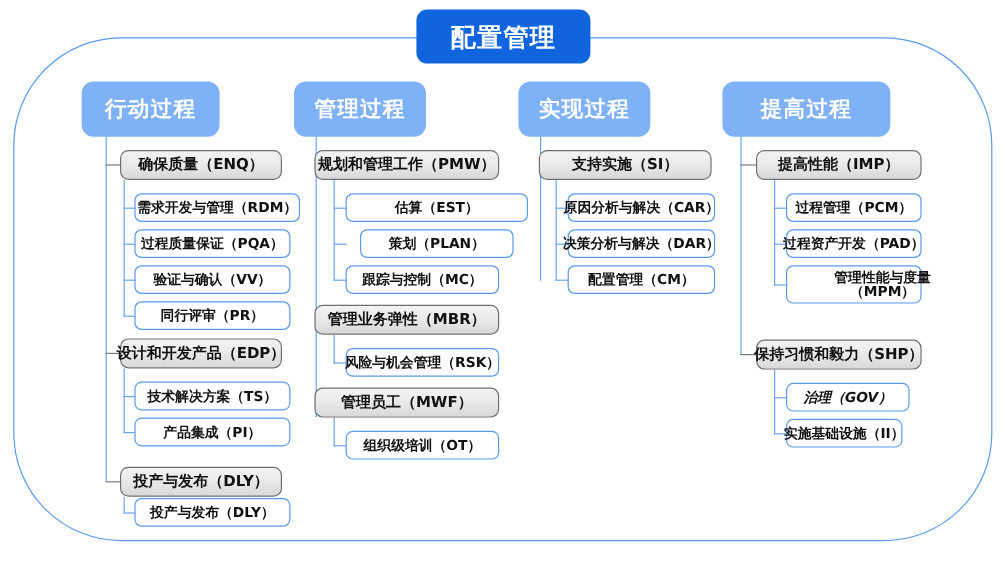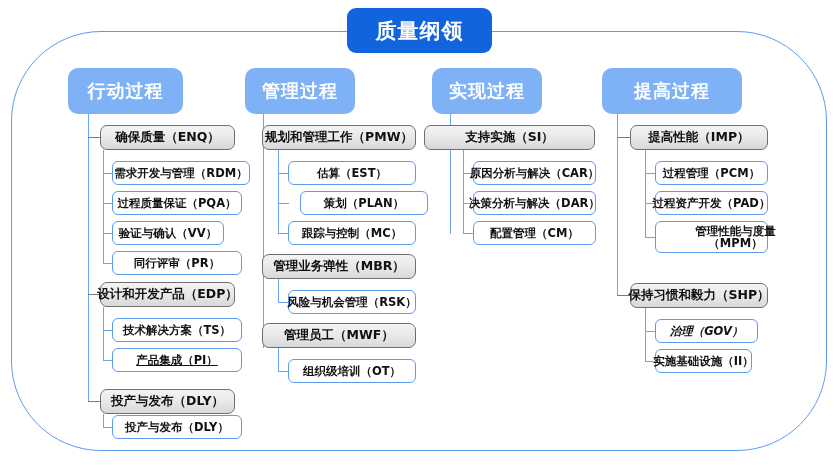--- a/index.html
+++ b/index.html
@@ -59,60 +59,60 @@
   .hline{position:absolute;height:0;border-top:1.3px solid #6aa5ef;z-index:2;}
   .hline.dark{border-top-color:#7a7a7a;}
 </style>
 </head>
 <body>
 
 <div id="stage">
 
   <div class="outer-frame"></div>
 
-  <div class="root-title">质量纲领</div>
+  <div class="root-title">配置管理</div>
 
   <div class="cat" style="left:68px;top:68px;width:115px;">行动过程</div>
   <div class="vline" style="left:88px;top:114px;height:287px;"></div>
 
   <div class="hline dark" style="left:88px;top:137px;width:13px;"></div>
   <div class="grp" style="left:100px;top:125px;width:135px;">确保质量（ENQ）</div>
   <div class="vline" style="left:103px;top:150px;height:114px;"></div>
 
   <div class="hline" style="left:103px;top:173px;width:10px;"></div>
   <div class="leaf" style="left:112px;top:161px;width:138px;">需求开发与管理（RDM）</div>
   <div class="hline" style="left:103px;top:203px;width:10px;"></div>
   <div class="leaf" style="left:112px;top:191px;width:130px;">过程质量保证（PQA）</div>
   <div class="hline" style="left:103px;top:233px;width:10px;"></div>
-  <div class="leaf" style="left:112px;top:221px;width:112px;">验证与确认（VV）</div>
+  <div class="leaf" style="left:112px;top:221px;width:130px;">验证与确认（VV）</div>
   <div class="hline" style="left:103px;top:263px;width:10px;"></div>
   <div class="leaf" style="left:112px;top:251px;width:130px;">同行评审（PR）</div>
 
   <div class="hline dark" style="left:88px;top:294px;width:13px;"></div>
   <div class="grp" style="left:100px;top:282px;width:135px;">设计和开发产品（EDP）</div>
   <div class="vline" style="left:103px;top:307px;height:54px;"></div>
   <div class="hline" style="left:103px;top:330px;width:10px;"></div>
   <div class="leaf" style="left:112px;top:318px;width:130px;">技术解决方案（TS）</div>
   <div class="hline" style="left:103px;top:360px;width:10px;"></div>
-  <div class="leaf" style="left:112px;top:348px;width:130px;text-decoration:underline;">产品集成（PI）</div>
+  <div class="leaf" style="left:112px;top:348px;width:130px;">产品集成（PI）</div>
 
   <div class="hline dark" style="left:88px;top:401px;width:13px;"></div>
   <div class="grp" style="left:100px;top:389px;width:135px;">投产与发布（DLY）</div>
   <div class="vline" style="left:103px;top:414px;height:14px;"></div>
   <div class="hline" style="left:103px;top:427px;width:10px;"></div>
   <div class="leaf" style="left:112px;top:415px;width:130px;">投产与发布（DLY）</div>
 
   <div class="cat" style="left:245px;top:68px;width:110px;">管理过程</div>
   <div class="vline" style="left:263px;top:114px;height:234px;"></div>
 
   <div class="hline dark" style="left:263px;top:137px;width:11px;"></div>
   <div class="grp" style="left:262px;top:125px;width:154px;">规划和管理工作（PMW）</div>
   <div class="vline" style="left:278px;top:150px;height:84px;"></div>
   <div class="hline" style="left:278px;top:173px;width:11px;"></div>
-  <div class="leaf" style="left:288px;top:161px;width:128px;text-align:center;">估算（EST）</div>
+  <div class="leaf" style="left:288px;top:161px;width:152px;text-align:center;">估算（EST）</div>
   <div class="hline" style="left:278px;top:203px;width:11px;"></div>
   <div class="leaf" style="left:288px;top:191px;width:128px;margin-left:12px;">策划（PLAN）</div>
   <div class="hline" style="left:278px;top:233px;width:11px;"></div>
   <div class="leaf" style="left:288px;top:221px;width:128px;">跟踪与控制（MC）</div>
 
   <div class="hline dark" style="left:263px;top:266px;width:11px;"></div>
   <div class="grp" style="left:262px;top:254px;width:154px;">管理业务弹性（MBR）</div>
   <div class="vline" style="left:278px;top:279px;height:24px;"></div>
   <div class="hline" style="left:278px;top:302px;width:11px;"></div>
   <div class="leaf" style="left:288px;top:290px;width:128px;">风险与机会管理（RSK）</div>
@@ -120,21 +120,21 @@
   <div class="hline dark" style="left:263px;top:335px;width:11px;"></div>
   <div class="grp" style="left:262px;top:323px;width:154px;">管理员工（MWF）</div>
   <div class="vline" style="left:278px;top:348px;height:24px;"></div>
   <div class="hline" style="left:278px;top:371px;width:11px;"></div>
   <div class="leaf" style="left:288px;top:359px;width:128px;">组织级培训（OT）</div>
 
   <div class="cat" style="left:432px;top:68px;width:110px;">实现过程</div>
   <div class="vline" style="left:450px;top:114px;height:120px;"></div>
 
   <div class="hline dark" style="left:450px;top:137px;width:11px;"></div>
-  <div class="grp" style="left:424px;top:125px;width:171px;">支持实施（SI）</div>
+  <div class="grp" style="left:449px;top:125px;width:144px;">支持实施（SI）</div>
   <div class="vline" style="left:463px;top:150px;height:84px;"></div>
   <div class="hline" style="left:463px;top:173px;width:11px;"></div>
   <div class="leaf" style="left:473px;top:161px;width:123px;">原因分析与解决（CAR）</div>
   <div class="hline" style="left:463px;top:203px;width:11px;"></div>
   <div class="leaf" style="left:473px;top:191px;width:123px;">决策分析与解决（DAR）</div>
   <div class="hline" style="left:463px;top:233px;width:11px;"></div>
   <div class="leaf" style="left:473px;top:221px;width:123px;">配置管理（CM）</div>
 
   <div class="cat" style="left:602px;top:68px;width:140px;">提高过程</div>
   <div class="vline" style="left:617px;top:114px;height:182px;"></div>

